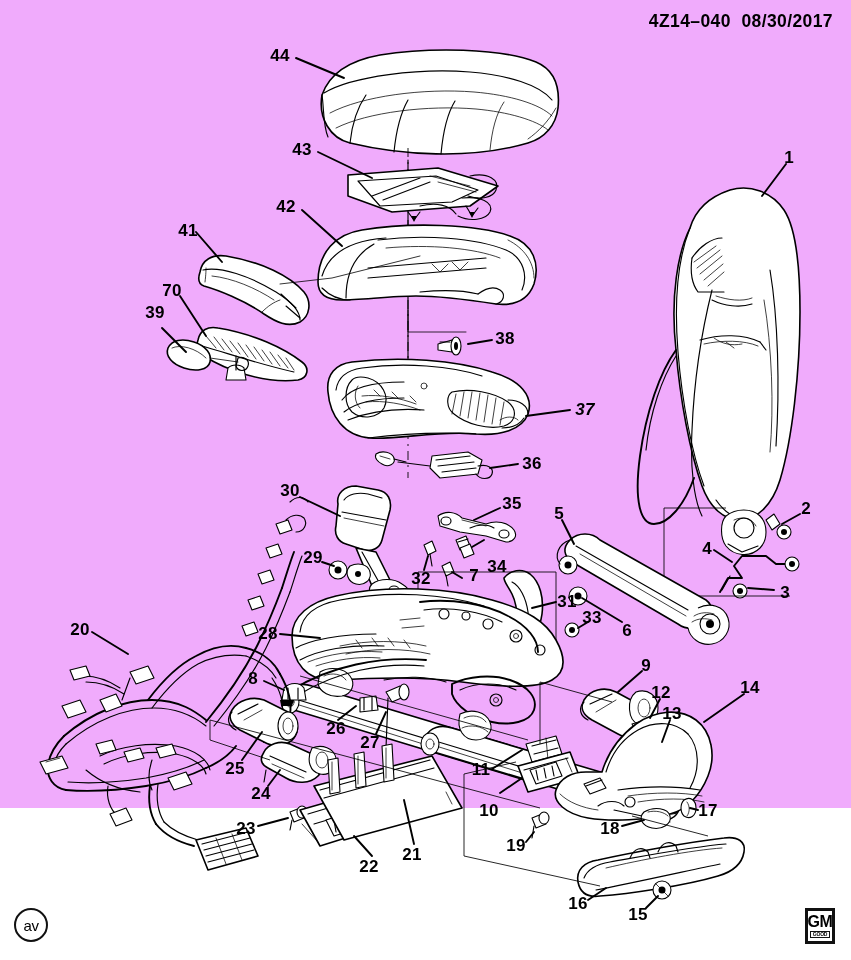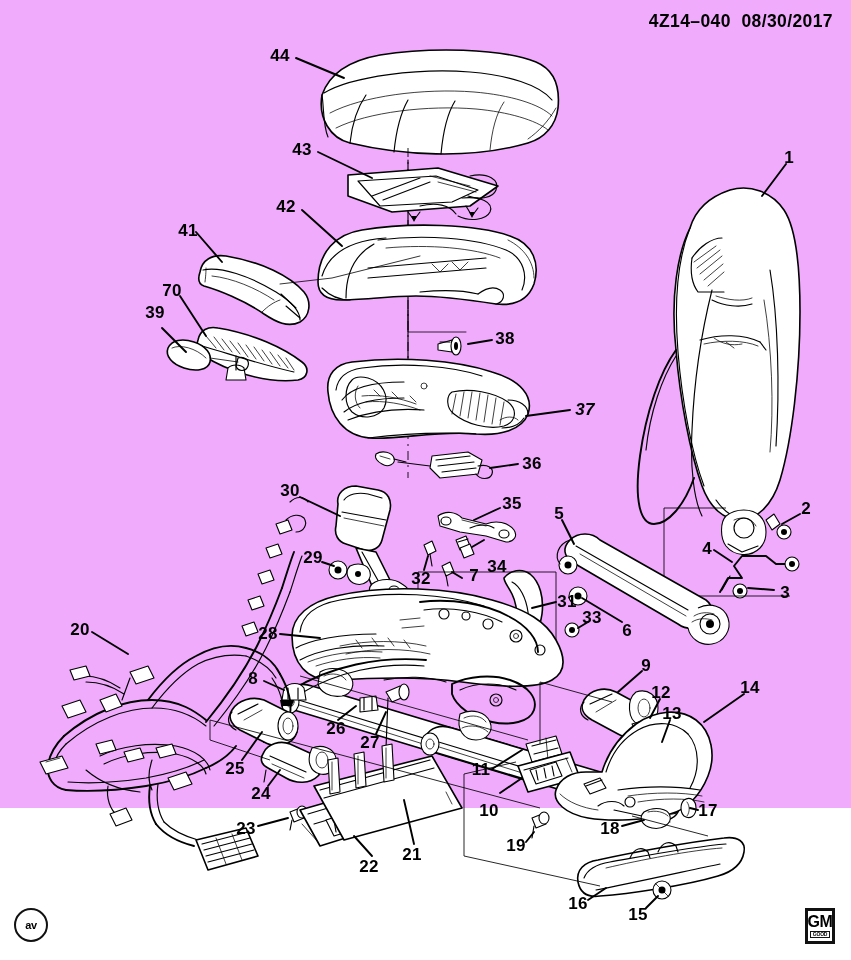--- a/index.html
+++ b/index.html
@@ -24,21 +24,21 @@
     line-height:1;letter-spacing:.2px;
     transform:translate(-50%,-50%);
     white-space:nowrap;
   }
 
   
   .av-mark{
     position:absolute;left:14px;top:908px;width:30px;height:30px;
     border:2.2px solid #111;border-radius:50%;
     display:flex;align-items:center;justify-content:center;
-    font-size:11px;font-weight:700;letter-spacing:-.3px;
+    font-size:15px;font-weight:400;letter-spacing:-.3px;
   }
   .gm-mark{
     position:absolute;left:805px;top:908px;width:30px;height:36px;
     background:#111;padding:2px;box-sizing:border-box;
   }
   .gm-inner{
     width:100%;height:100%;background:#fff;border:1px solid #111;
     box-sizing:border-box;display:flex;flex-direction:column;
     align-items:center;justify-content:center;gap:1px;
   }

